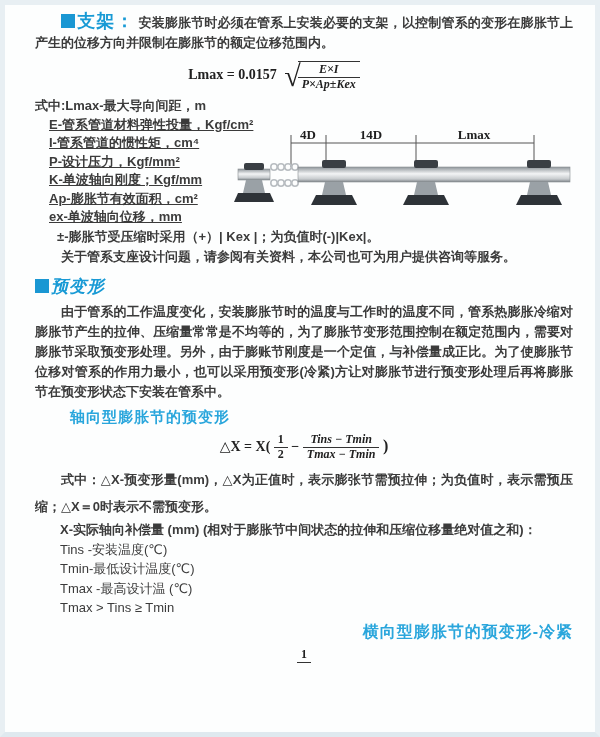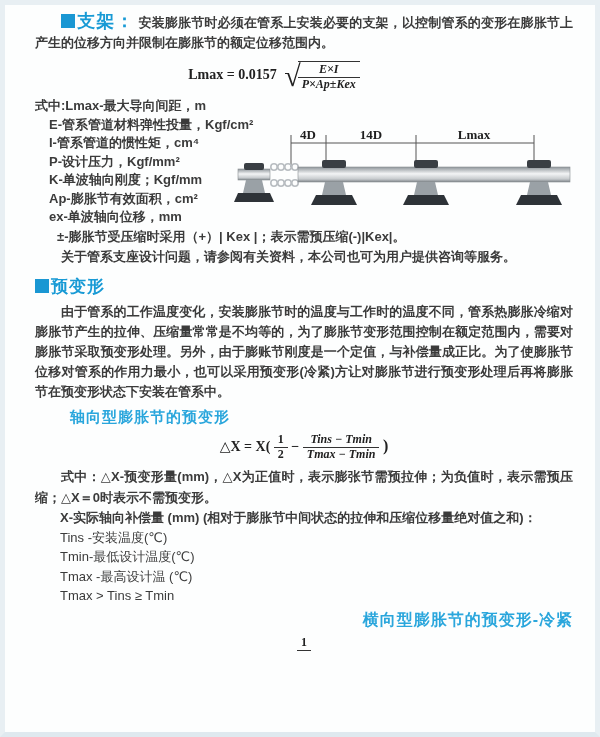--- a/index.html
+++ b/index.html
@@ -16,51 +16,51 @@
     font-size:22px;line-height:26px;color:#1b1b1b;font-weight:bold;letter-spacing:1px;
   }
   p{margin:0;font-size:13px;line-height:20px;font-weight:bold;color:#3b3b3b;}
   .justify{text-align:justify;}
   .indent2{text-indent:2em;}
   .sec-bullet{
     display:inline-block;width:14px;height:14px;background:#1a97d3;
     vertical-align:-1px;margin-right:2px;
   }
   .sec-head{color:#189ad5;font-size:18px;font-weight:bold;letter-spacing:1px;}
-  .sec-title{margin:8px 0 4px 0;font-size:17px;font-weight:bold;color:#189ad5;letter-spacing:1px;}
+  .sec-title{margin:8px 0 4px 0;font-size:17px;font-weight:bold;color:#189ad5;letter-spacing:1px;font-style:italic;}
   .subhead{font-weight:bold;color:#2aa6dc;letter-spacing:1px;}
   .subhead.axial{font-size:15px;margin:6px 0 2px 35px;}
   .subhead.lateral{font-size:16px;margin:4px 0 2px 8px;text-align:right;}
 
   
   .formula{
     text-align:center;font-family:"Liberation Serif","DejaVu Serif",serif;
     font-weight:bold;color:#212121;font-size:14px;margin:6px 0 4px 0;
   }
   .formula .frac{display:inline-block;vertical-align:middle;text-align:center;font-size:12px;line-height:1.15;}
   .formula .frac .num{display:block;border-bottom:1px solid #333;padding:0 4px;}
   .formula .frac .den{display:block;padding:0 4px;}
   .formula .ital{font-style:italic;}
   .sqrt-sign{font-size:30px;font-weight:normal;vertical-align:middle;margin:0 -3px 0 4px;}
   .radicand{display:inline-block;vertical-align:middle;border-top:1.5px solid #333;padding-top:1px;}
   .f2paren{font-size:16px;}
 
   
   .defwrap{position:relative;height:130px;margin-top:2px;}
   .deflist div{font-size:13px;line-height:18.5px;font-weight:bold;white-space:nowrap;}
-  .deflist .ind{margin-left:14px;}
+  .deflist .ind{margin-left:14px;text-decoration:underline;}
   .pm-note{margin-left:22px;}
   .svc-note{text-indent:2em;}
   .diagram{position:absolute;top:30px;right:-6px;}
 
   .after-def{margin-top:0;}
   .note-ml{margin-left:25px;}
   .temps div{font-size:13px;line-height:19.5px;font-weight:normal;margin-left:25px;}
   .para-body{line-height:20px;}
-  .note1{line-height:21px;}
+  .note1{line-height:27px;}
 </style>
 </head>
 <body>
 
 <div class="page">
   <div class="content">
 
 
     <p class="justify" style="text-indent:2em;"><span class="sec-bullet"></span><span class="sec-head">支架：</span>
       <span>安装膨胀节时必须在管系上安装必要的支架，以控制管系的变形在膨胀节上产生的位移方向并限制在膨胀节的额定位移范围内。</span></p>
@@ -138,21 +138,21 @@
           </g>
           <g>
             <rect x="293" y="33" width="24" height="8" rx="2" fill="#3a3f44"></rect>
             <path d="M296,55 L314,55 L317,68 L293,68 Z" fill="#9aa1a6"></path>
             <path d="M287,68 L323,68 L328,78 L282,78 Z" fill="#2e3338"></path>
           </g>
         </g>
       </svg>
     </div>
 
-    <p class="pm-note after-def">±-膨胀节受压缩时采用（+）| Kex |；表示需预压缩(-)|Kex|。</p>
+    <p class="pm-note after-def">±-膨胀节受压缩时采用（+）| Kex |；为负值时(-)|Kex|。</p>
     <p class="svc-note">关于管系支座设计问题，请参阅有关资料，本公司也可为用户提供咨询等服务。</p>
 
     <div class="sec-title"><span class="sec-bullet"></span><span>预变形</span></div>
 
     <p class="justify indent2 para-body">由于管系的工作温度变化，安装膨胀节时的温度与工作时的温度不同，管系热膨胀冷缩对膨胀节产生的拉伸、压缩量常常是不均等的，为了膨胀节变形范围控制在额定范围内，需要对膨胀节采取预变形处理。另外，由于膨账节刚度是一个定值，与补偿量成正比。为了使膨胀节位移对管系的作用力最小，也可以采用预变形(冷紧)方让对膨胀节进行预变形处理后再将膨胀节在预变形状态下安装在管系中。</p>
 
     <div class="subhead axial">轴向型膨胀节的预变形</div>
 
     <div class="formula">
       <span>△X = X(</span>

